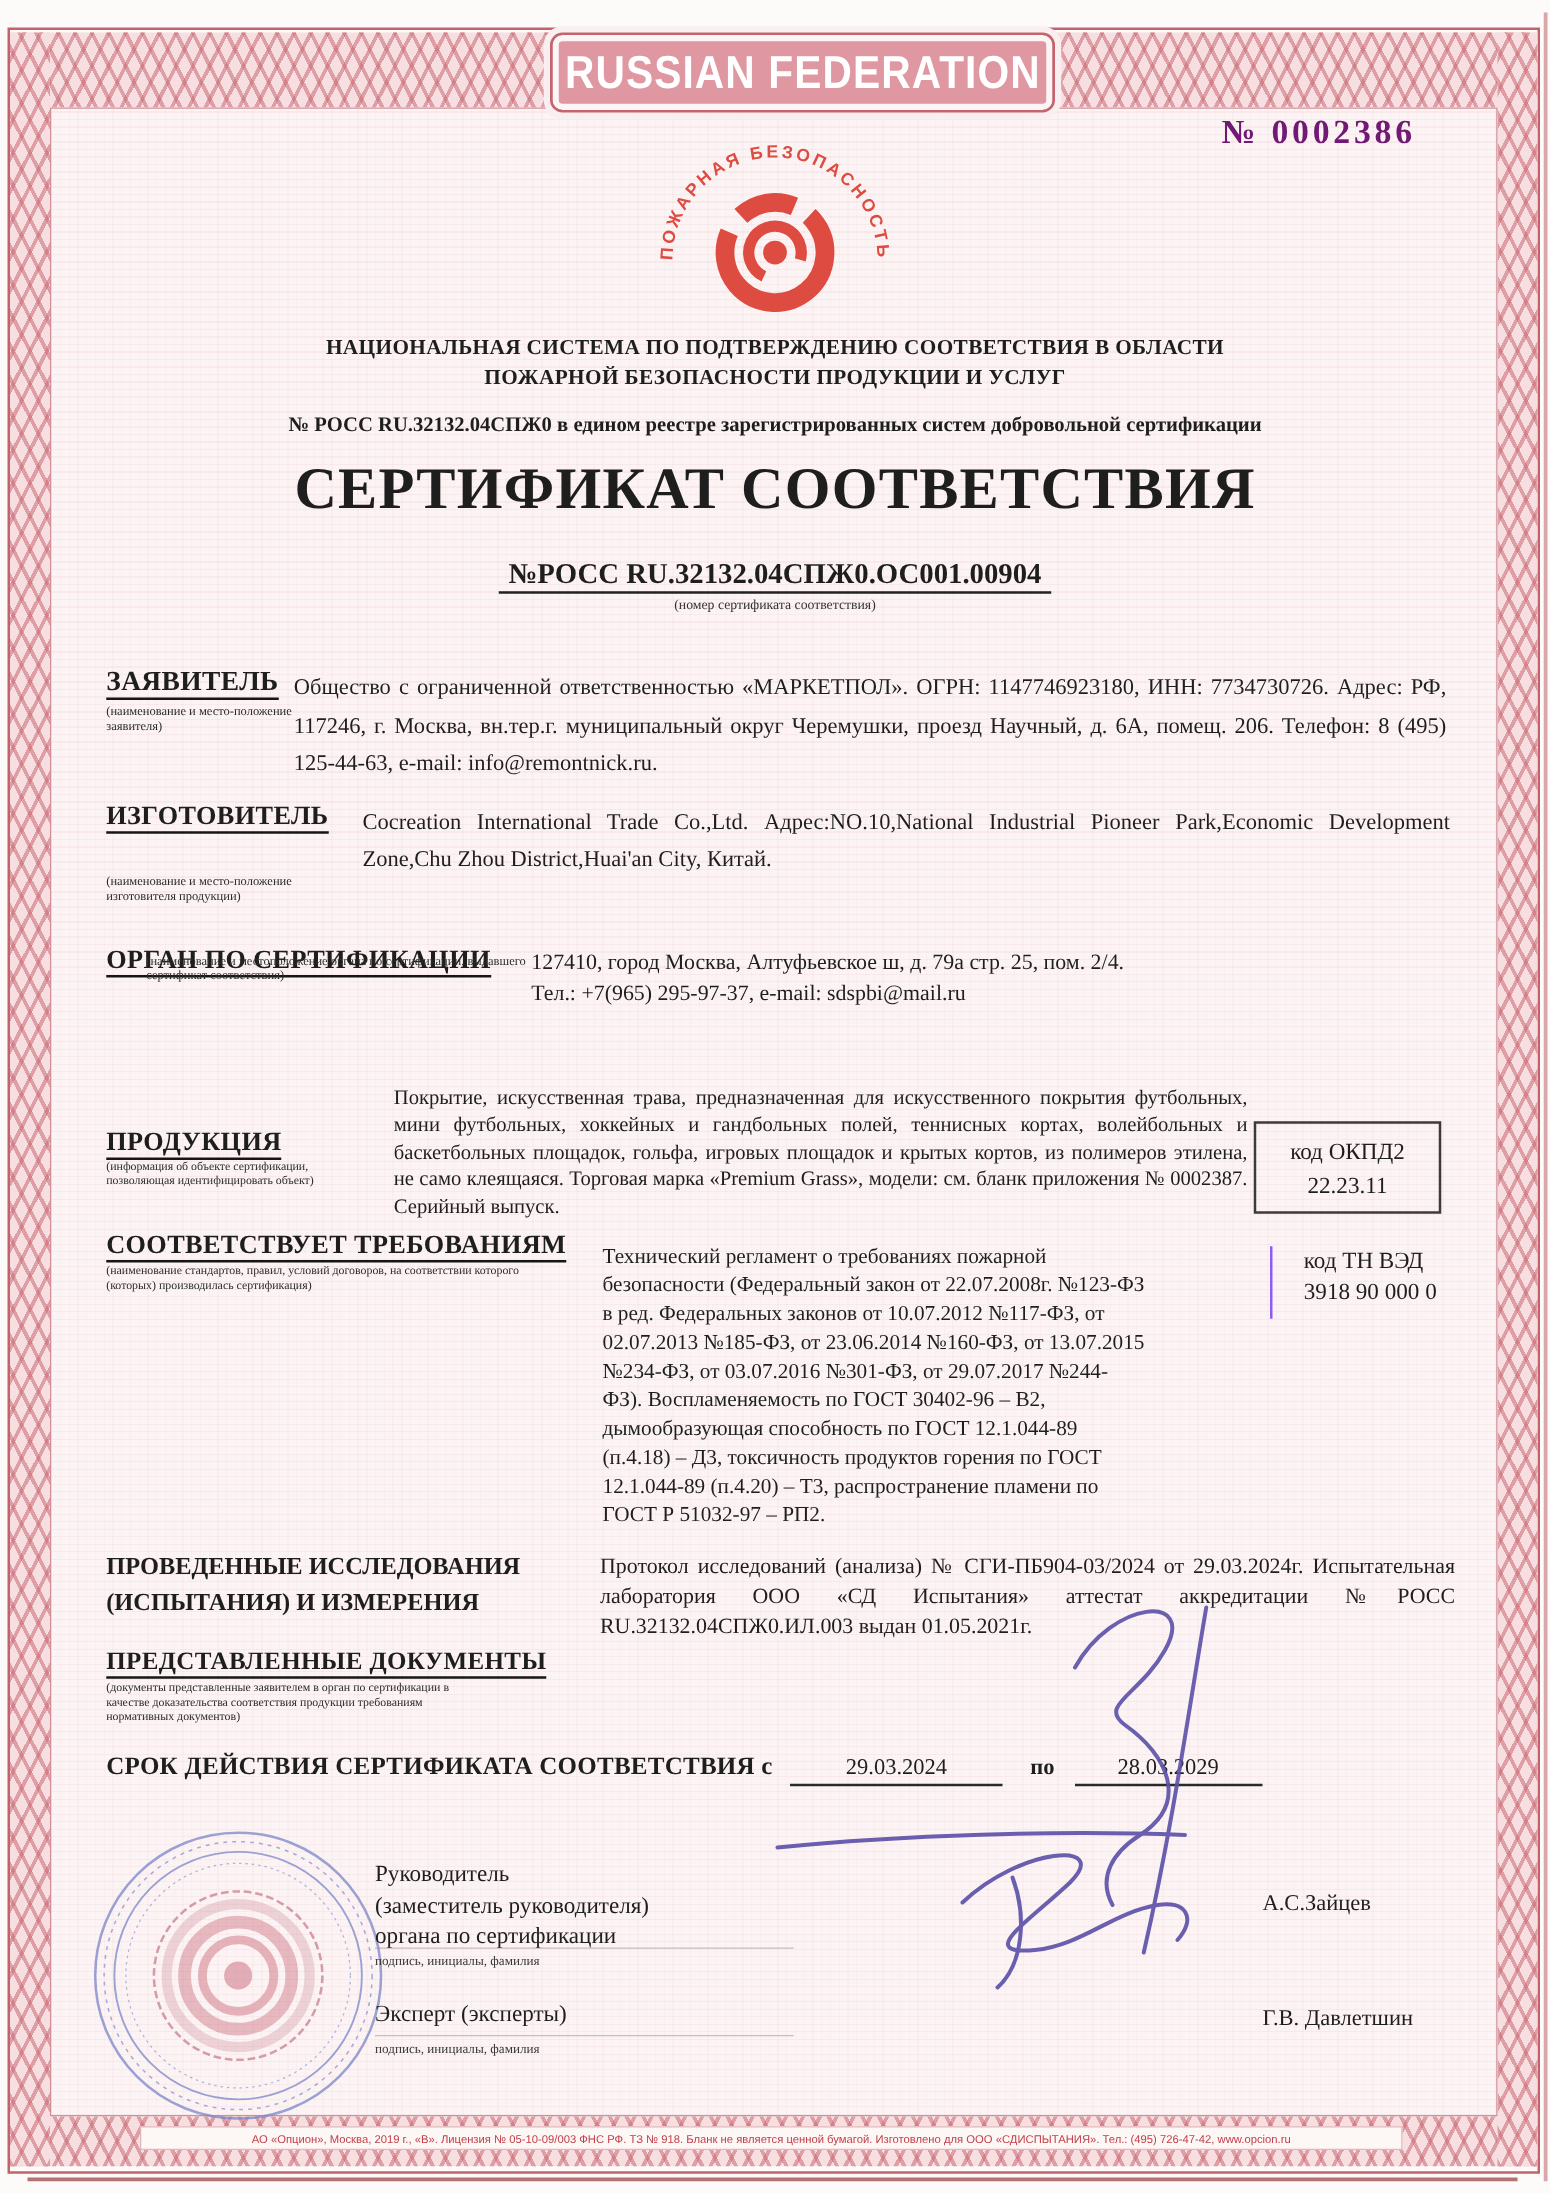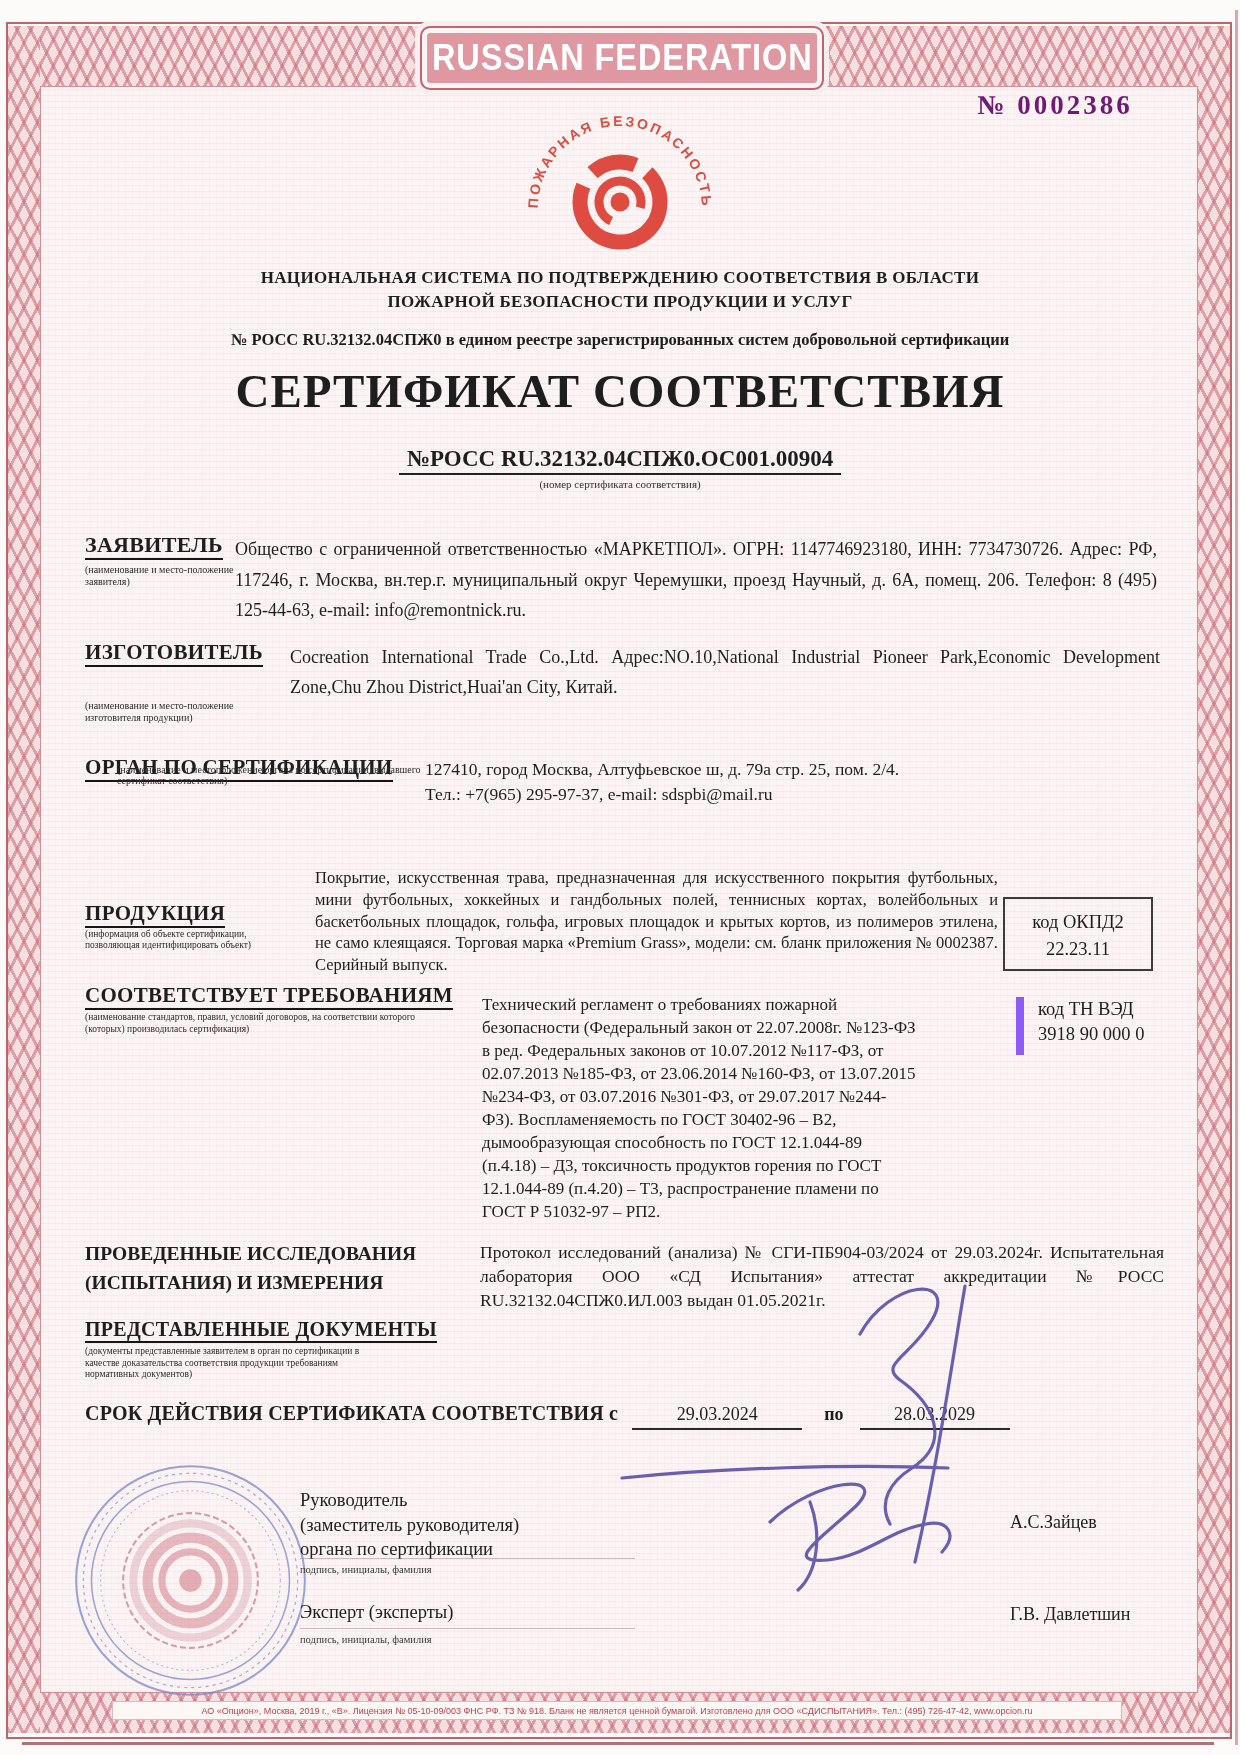--- a/index.html
+++ b/index.html
@@ -25,21 +25,21 @@
       repeating-linear-gradient(0deg, rgba(222,164,172,.13) 0 1px, rgba(255,255,255,0) 1px 6px),
       repeating-linear-gradient(90deg, rgba(222,164,172,.07) 0 1px, rgba(255,255,255,0) 1px 7px),
       #fcf4f4;}
   .edge-bottom{position:absolute; left:22px; right:26px; top:1742px; height:3px; background:#8a2a30; opacity:.65; z-index:4;}
   .edge-right{position:absolute; top:10px; bottom:10px; right:2px; width:3px; background:#b5525c; opacity:.5; z-index:4;}
 
   .content{position:absolute; inset:0; z-index:5;}
   .abs{position:absolute;}
 
   
-  .banner{left:420px; top:26px; width:400px; height:60px; z-index:6;
+  .banner{left:440px; top:26px; width:400px; height:60px; z-index:6;
     background:#df97a1; border:2px solid #c4646e; border-radius:10px;
     box-shadow: inset 0 0 0 5px rgba(255,255,255,.9), 0 0 0 5px #f9eef0;
     display:flex; align-items:center; justify-content:center;}
   .banner span{font-family:"Liberation Sans", sans-serif; font-weight:bold; color:#ffffff;
     font-size:37px; letter-spacing:1px; transform:scaleX(.88); white-space:nowrap;}
   .serial{left:940px; top:90px; width:230px; font-size:27px; font-weight:bold;
     color:#701a75; letter-spacing:3px; text-align:center;}
 
   
   .c{left:75px; width:1090px; text-align:center;}
@@ -71,22 +71,22 @@
 
   #prod-text{left:315px; top:867px; width:683px; font-size:16.5px; line-height:21.8px;}
   #prod-label{left:85px; top:901px; font-size:21px;}
   #prod-sub{left:85px; top:929px; width:205px; font-size:9.5px; line-height:11px;}
   #okpd-box{left:1003px; top:897px; width:150px; height:74px; border:2px solid #3b3b3b;
     text-align:center; font-size:18.5px; line-height:27px; padding-top:10px; box-sizing:border-box;}
 
   #req-label{left:85px; top:983px; font-size:21px;}
   #req-sub{left:85px; top:1012px; width:370px; font-size:9.5px; line-height:11.5px;}
   #req-text{left:482px; top:993px; width:434px; font-size:17px; line-height:23px; text-align:left;}
-  #tnved-box{left:1016px; top:997px; height:58px; border-left:8px solid #8b5cf6;
-    padding-left:14px; font-size:18.5px; line-height:25px;}
+  #tnved-box{left:1016px; top:997px; height:58px; border-left:2px solid #8b5cf6;
+    padding-left:25px; font-size:18.5px; line-height:25px;}
 
   #tests-label{left:85px; top:1240px; font-size:19.5px; line-height:28.5px; font-weight:bold;}
   #tests-text{left:480px; top:1240px; width:684px; font-size:17.5px; line-height:24px;}
 
   #docs-label{left:85px; top:1318px; font-size:20px;}
   #docs-sub{left:85px; top:1346px; width:305px; font-size:9.5px; line-height:11.5px;}
 
   #validity{left:85px; top:1402px; width:1080px; font-size:18px;}
   #validity b{font-size:20px; letter-spacing:.2px;}
   .dateline{display:inline-block; text-align:center; border-bottom:2px solid #2a2a2a;

